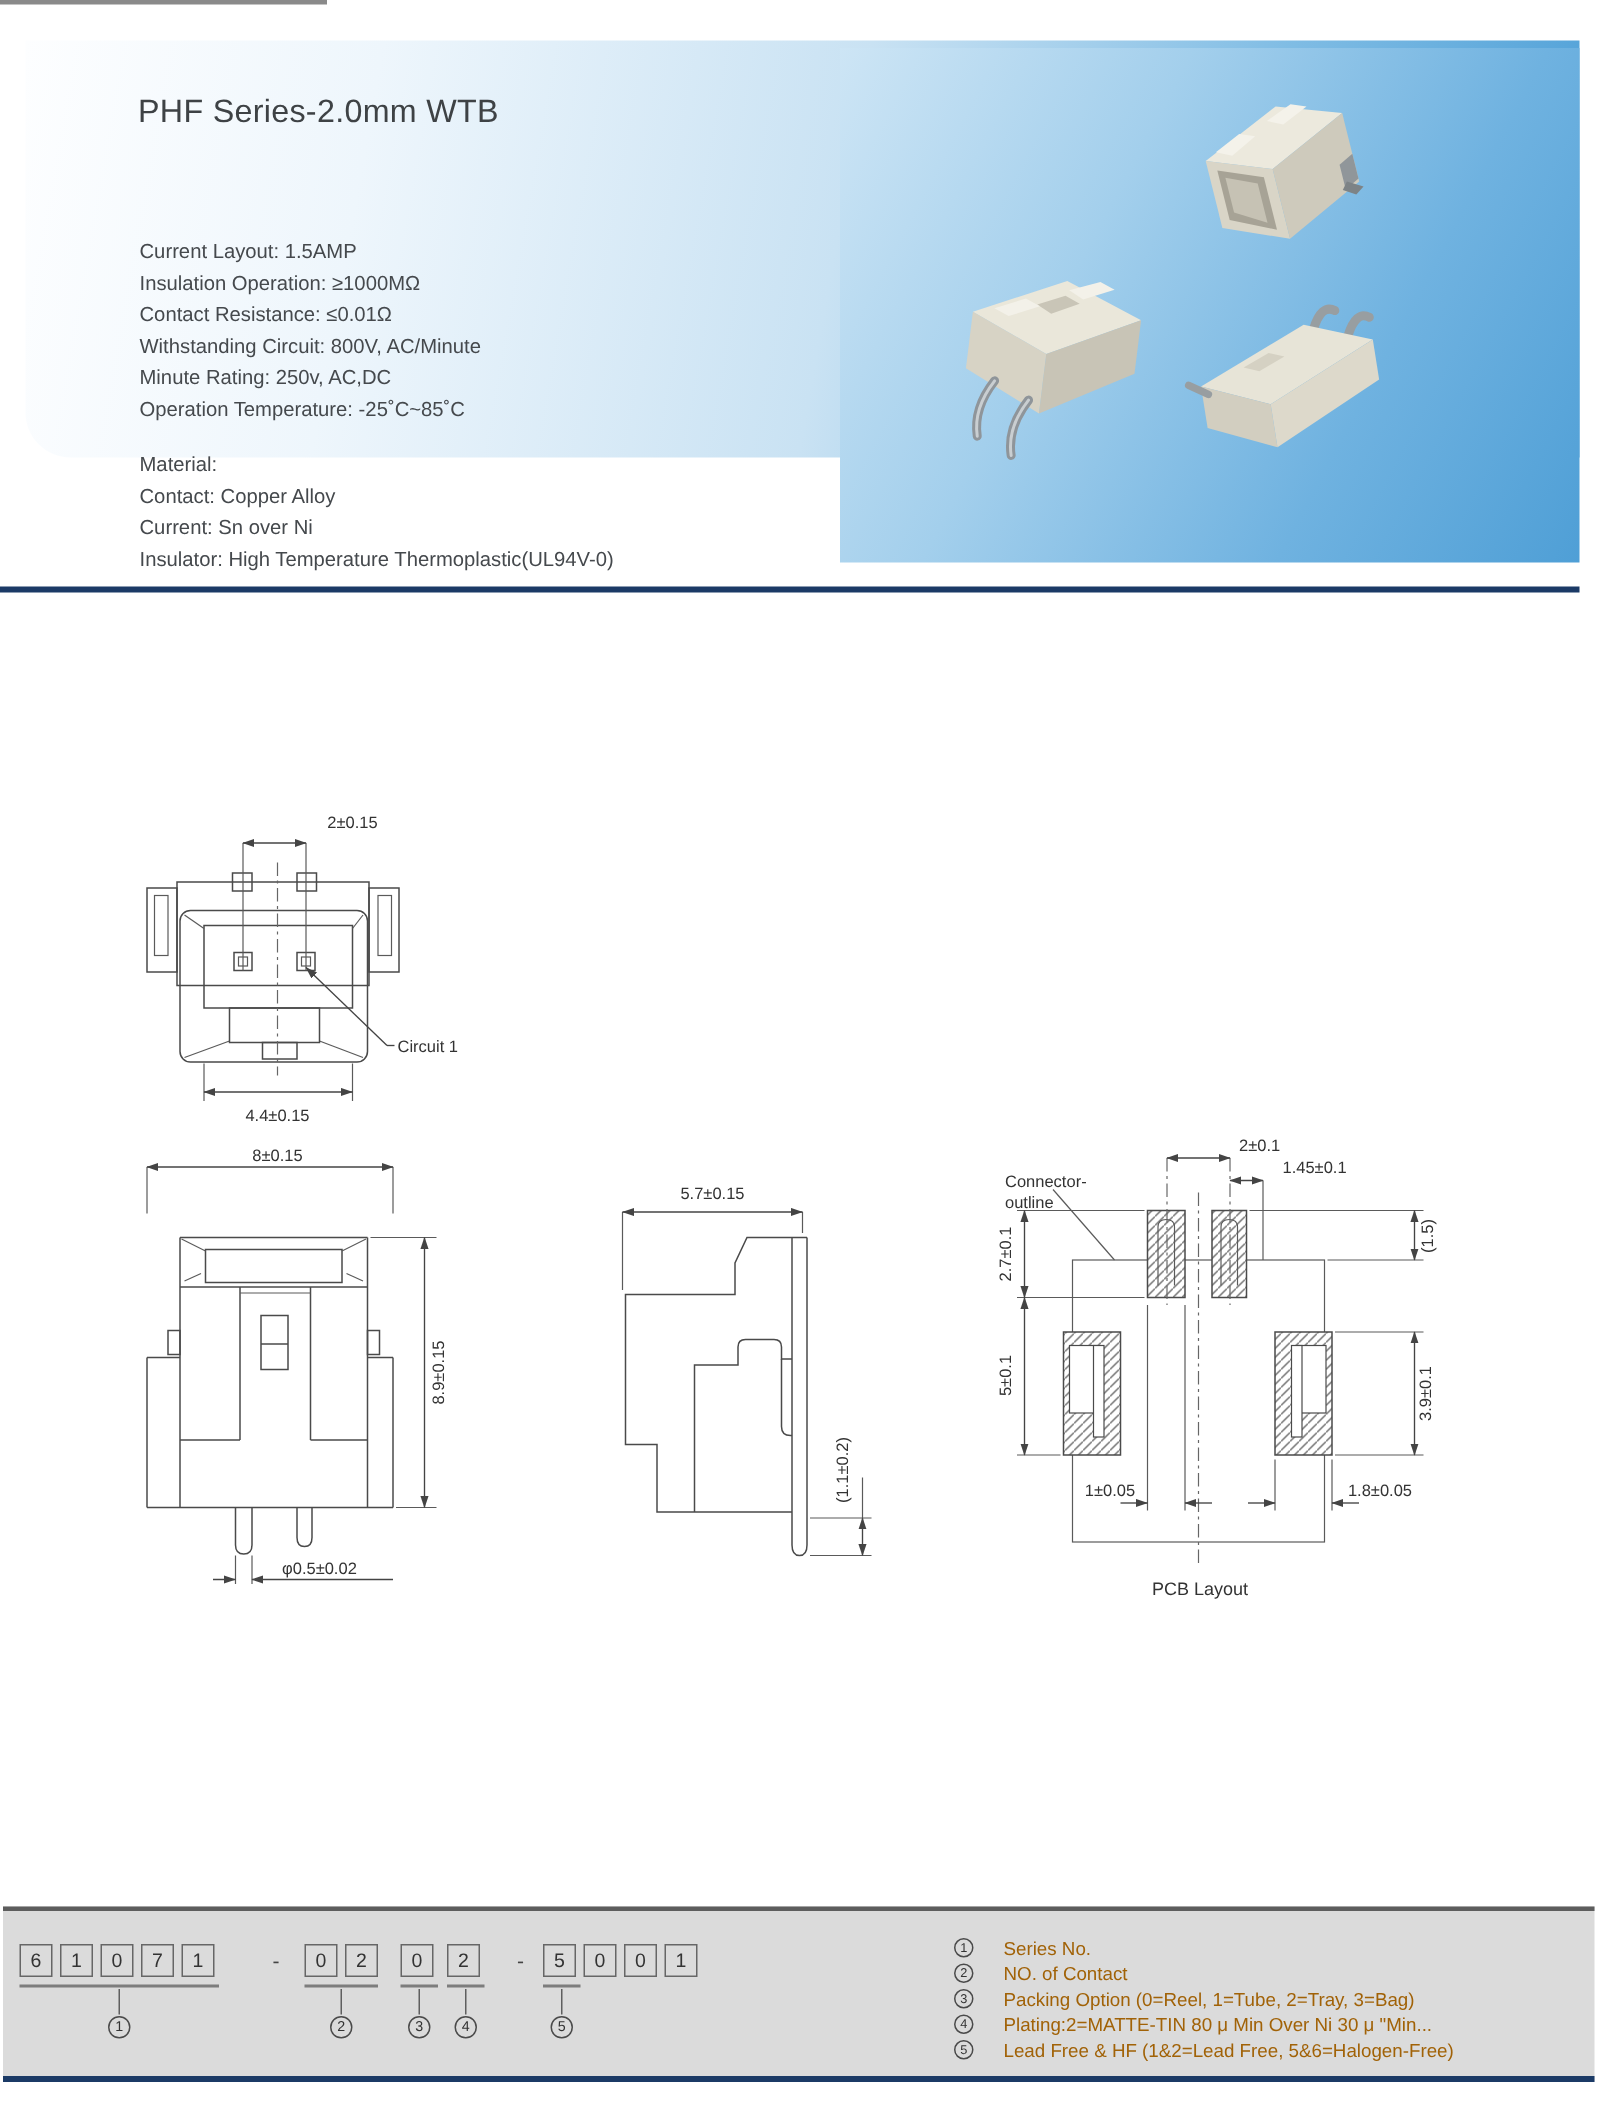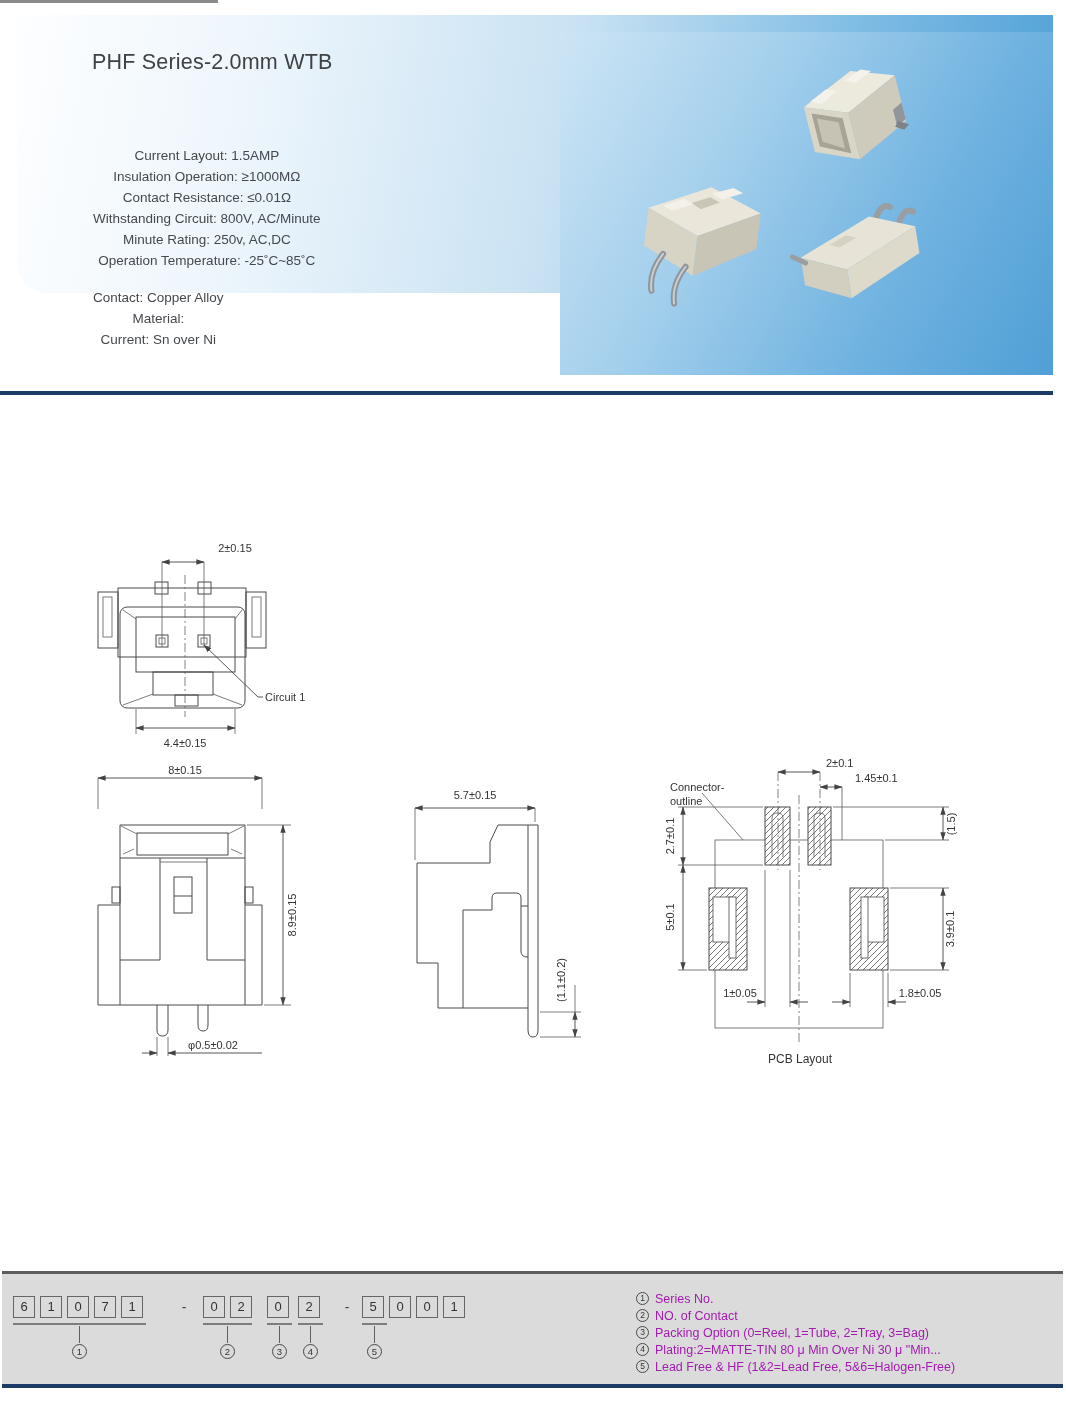--- a/index.html
+++ b/index.html
@@ -4,23 +4,23 @@
 <style>
   html,body{margin:0;padding:0;background:#ffffff;}
   #page{position:relative;width:1066px;height:1401px;background:#ffffff;overflow:hidden;
         font-family:"Liberation Sans", sans-serif;}
   .abs{position:absolute;}
 
   
   #top-strip{left:0;top:0;width:218px;height:3px;background:#8a8a8a;}
 
   
-  #hero{left:17px;top:15px;width:1036px;height:278px;
+  #hero{left:17px;top:27px;width:1036px;height:278px;
         background:linear-gradient(100deg,#fdfeff 0%,#eef6fc 22%,#c9e2f3 52%,#7fbce4 78%,#4d9fd7 100%);
-        border-bottom-left-radius:30px;text-align:center;}
+        border-bottom-left-radius:30px;}
   #title{left:75px;top:34px;font-size:21.5px;line-height:27px;color:#3e4245;letter-spacing:.2px;}
   #specs{left:76px;top:130px;font-size:13.5px;line-height:21px;color:#45494d;}
   #materials{left:76px;top:272px;font-size:13.5px;line-height:21px;color:#45494d;}
 
   
   #photo{left:560px;top:32px;width:493px;height:343px;
          background:linear-gradient(118deg,#cde5f5 0%,#a3cfec 35%,#6fb2e0 70%,#4f9fd6 100%);}
 
   
   .navy{background:#1b3a66;}
@@ -42,21 +42,21 @@
          font-size:14px;color:#444;}
   .uline{position:absolute;top:1323px;height:2px;background:#7d7d7d;}
   .vlead{position:absolute;top:1326px;width:1px;height:17px;background:#5f5f5f;}
   .mcirc{position:absolute;top:1344px;width:15px;height:15px;border:1px solid #4a4a4a;
          border-radius:50%;box-sizing:border-box;text-align:center;line-height:13px;
          font-size:9.5px;color:#333;}
   #legend{left:636px;top:1290px;}
   .lrow{display:flex;align-items:center;height:17px;}
   .lcirc{width:13px;height:13px;border:1px solid #4a4a4a;border-radius:50%;box-sizing:border-box;
          text-align:center;line-height:11px;font-size:8.5px;color:#333;flex:0 0 13px;}
-  .ltext{margin-left:6px;font-size:12.5px;color:#a21caf;white-space:nowrap;}
+  .ltext{margin-left:20px;font-size:12.5px;color:#a16207;white-space:nowrap;}
 </style>
 </head>
 <body>
 
 <div id="page">
 
   <div class="abs" id="top-strip"></div>
 
   <div class="abs" id="hero">
     <div class="abs" id="title">
@@ -64,23 +64,24 @@
     </div>
     <div class="abs" id="specs">
       <div>Current Layout: 1.5AMP</div>
       <div>Insulation Operation: ≥1000MΩ</div>
       <div>Contact Resistance: ≤0.01Ω</div>
       <div>Withstanding Circuit: 800V, AC/Minute</div>
       <div>Minute Rating: 250v, AC,DC</div>
       <div>Operation Temperature: -25˚C~85˚C</div>
     </div>
     <div class="abs" id="materials">
+      <div>Material:</div>
       <div>Contact: Copper Alloy</div>
-      <div>Material:</div>
       <div>Current: Sn over Ni</div>
+      <div>Insulator: High Temperature Thermoplastic(UL94V-0)</div>
     </div>
   </div>
 
   <div class="abs" id="photo">
     <svg width="493" height="343" viewBox="0 0 493 343">
 
       <g transform="translate(238,52) rotate(-14)">
         <polygon points="0,24 54,0 96,15 42,40" fill="#ece9dd"></polygon>
         <polygon points="8,20 26,12 36,16 18,25" fill="#f4f2ea"></polygon>
         <polygon points="46,8 64,1 74,5 56,13" fill="#f4f2ea"></polygon>

